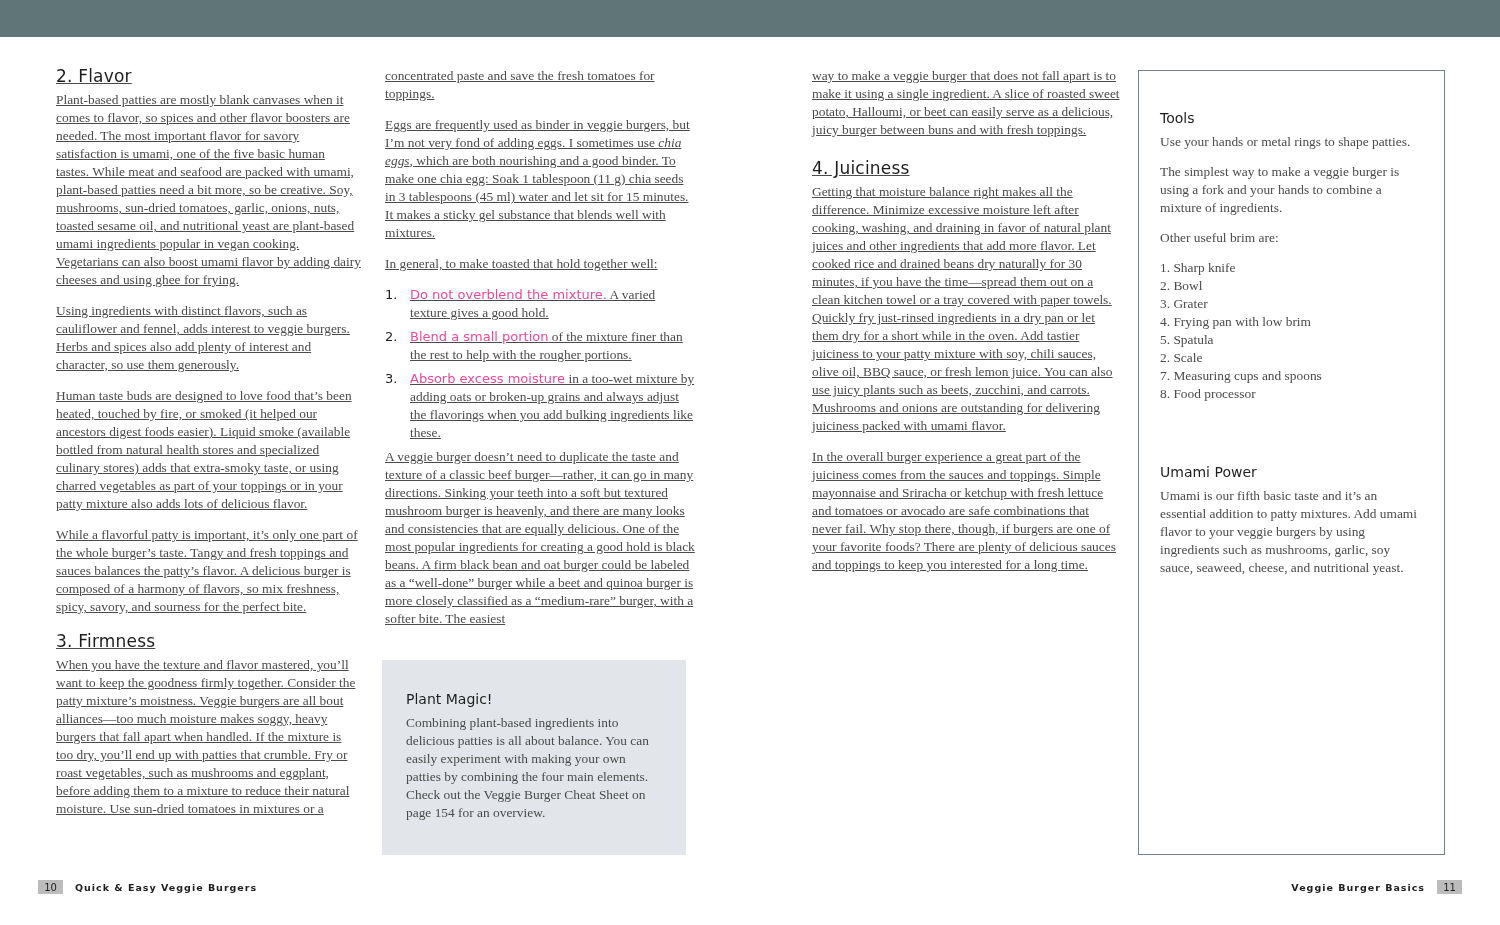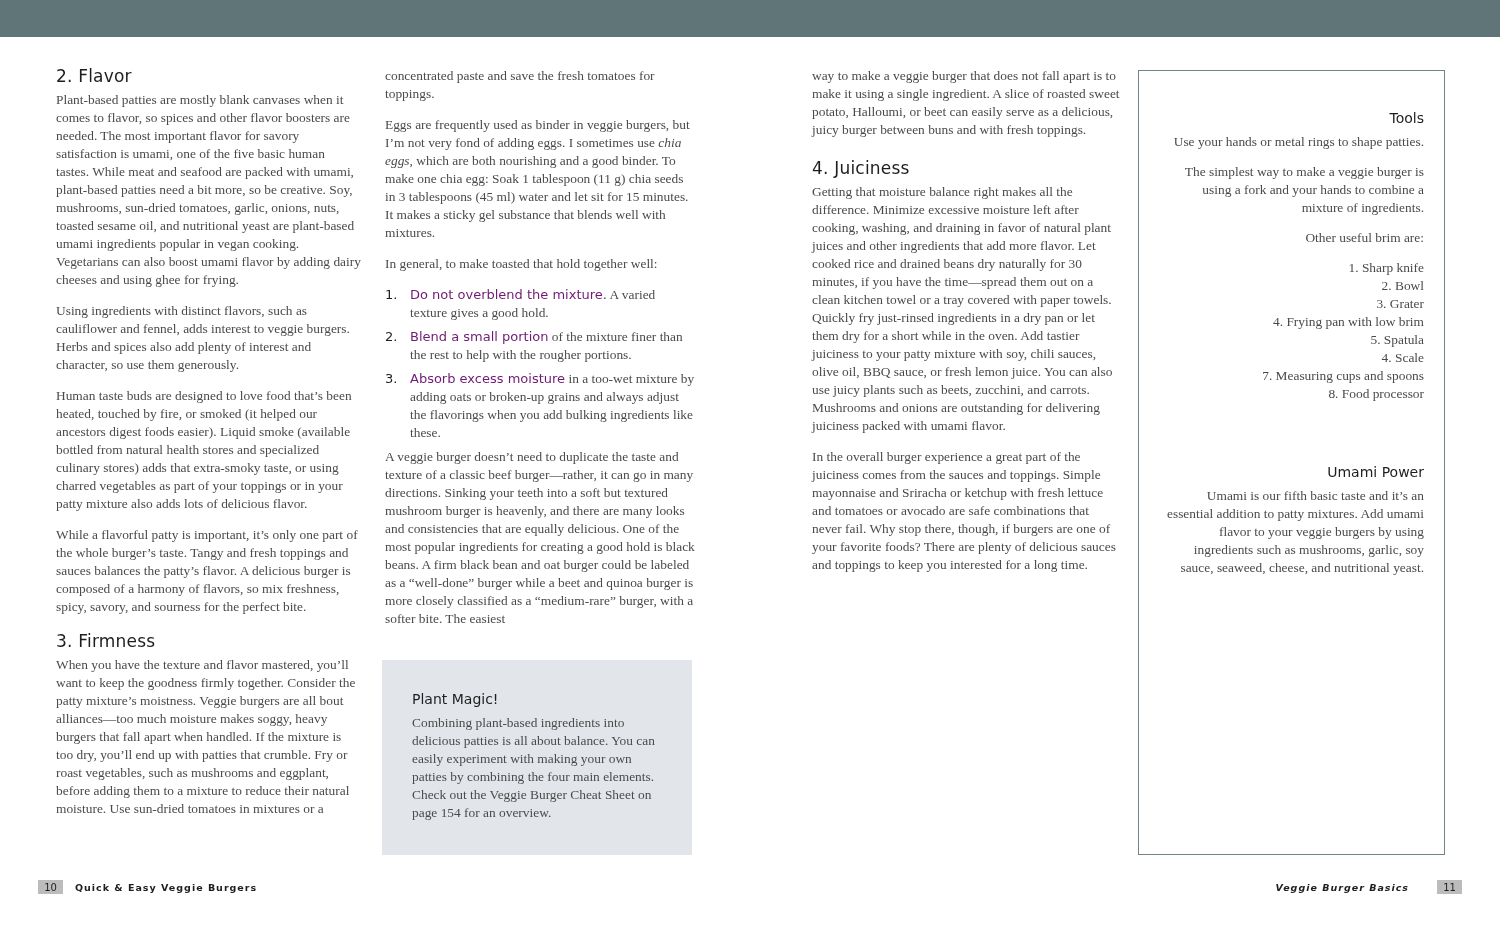--- a/index.html
+++ b/index.html
@@ -1,45 +1,45 @@
 <!DOCTYPE html>
 <html><head>
 <meta charset="utf-8">
 <style>
   html, body { margin:0; padding:0; }
   body { width:1500px; height:925px; background:#ffffff; position:relative; overflow:hidden;
          font-family:"Liberation Serif","DejaVu Serif",serif; color:#4a4a4a; }
   .topbar { position:absolute; left:0; top:0; width:1500px; height:37px; background:#607578; }
-  .col { position:absolute; font-size:13.4px; line-height:18px; }
+  .col { position:absolute; font-size:13.4px; line-height:18px;text-decoration:underline; }
   .col p { margin:0 0 13px 0; }
   h2 { font-family:"DejaVu Sans","Liberation Sans",sans-serif; font-weight:normal; font-size:17px;
        color:#1e1e1e; margin:0 0 6px 0; letter-spacing:0.2px; }
   h3 { font-family:"DejaVu Sans","Liberation Sans",sans-serif; font-weight:normal; font-size:14px;
        color:#1e1e1e; margin:0 0 6px 0; }
   .c1 { left:56px; top:67px; width:305px; }
   .c2 { left:385px; top:67px; width:310px; }
   .c3 { left:812px; top:67px; width:310px; }
   ol.steps { list-style:none; padding:0; margin:0 0 4px 0; }
   ol.steps li { position:relative; padding-left:25px; margin-bottom:6px; }
   ol.steps .num { position:absolute; left:0; top:0; font-family:"DejaVu Sans","Liberation Sans",sans-serif; font-size:13px; color:#1e1e1e; }
-  ol.steps .lead { font-family:"DejaVu Sans","Liberation Sans",sans-serif; font-size:13px; color:#701a75; }
-  .sidebar-box { position:absolute; left:382px; top:660px; width:304px; height:195px; background:#e2e6ea;padding-left:6px; }
+  ol.steps .lead { font-family:"DejaVu Sans","Liberation Sans",sans-serif; font-size:13px; color:#ec4899; }
+  .sidebar-box { position:absolute; left:382px; top:660px; width:304px; height:195px; background:#e2e6ea; }
   .sidebar-box .inner { padding:30px 24px 0 24px; font-size:13.4px; line-height:18px; }
-  .tools-box { position:absolute; left:1138px; top:70px; width:305px; height:783px; border:1.5px solid #708488;text-align:right; }
+  .tools-box { position:absolute; left:1138px; top:70px; width:305px; height:783px; border:1.5px solid #708488; }
   .tools-box .inner { padding:38px 20px 0 21px; font-size:13.4px; line-height:18px; }
   .tools-box p { margin:0 0 12px 0; }
   .tools-list { list-style:none; padding:0; margin:0 0 60px 0; }
   .tools-list li { margin:0; }
   .footer-left { position:absolute; left:38px; top:880px; display:flex; align-items:center; }
   .footer-right { position:absolute; right:38px; top:880px; display:flex; align-items:center; }
   .pagenum { width:25px; height:14px; background:#bcbcbc; font-family:"DejaVu Sans",sans-serif; font-size:10px;
              color:#1e1e1e; display:flex; align-items:center; justify-content:center; }
   .footer-title { font-family:"DejaVu Sans",sans-serif; font-weight:bold; font-size:9.5px; letter-spacing:1px; color:#1e1e1e; }
   .footer-left .footer-title { margin-left:12px; }
-  .footer-right .footer-title { margin-right:28px;font-style:italic; }
+  .footer-right .footer-title { margin-right:12px; }
   em { font-style:italic; }
 </style>
 </head>
 <body>
 
 <div class="topbar"></div>
 
 <div class="col c1">
   <h2>2. Flavor</h2>
   <p>Plant-based patties are mostly blank canvases when it comes to flavor, so spices and other flavor boosters are needed. The most important flavor for savory satisfaction is umami, one of the five basic human tastes. While meat and seafood are packed with umami, plant-based patties need a bit more, so be creative. Soy, mushrooms, sun-dried tomatoes, garlic, onions, nuts, toasted sesame oil, and nutritional yeast are plant-based umami ingredients popular in vegan cooking. Vegetarians can also boost umami flavor by adding dairy cheeses and using ghee for frying.</p>
@@ -81,21 +81,21 @@
     <h3>Tools</h3>
     <p>Use your hands or metal rings to shape patties.</p>
     <p>The simplest way to make a veggie burger is using a fork and your hands to combine a mixture of ingredients.</p>
     <p>Other useful brim are:</p>
     <ul class="tools-list">
       <li>1. Sharp knife</li>
       <li>2. Bowl</li>
       <li>3. Grater</li>
       <li>4. Frying pan with low brim</li>
       <li>5. Spatula</li>
-      <li>4. Scale</li>
+      <li>2. Scale</li>
       <li>7. Measuring cups and spoons</li>
       <li>8. Food processor</li>
     </ul>
     <h3>Umami Power</h3>
     <div>Umami is our fifth basic taste and it’s an essential addition to patty mixtures. Add umami flavor to your veggie burgers by using ingredients such as mushrooms, garlic, soy sauce, seaweed, cheese, and nutritional yeast.</div>
   </div>
 </div>
 
 <div class="footer-left">
   <div class="pagenum">10</div>

